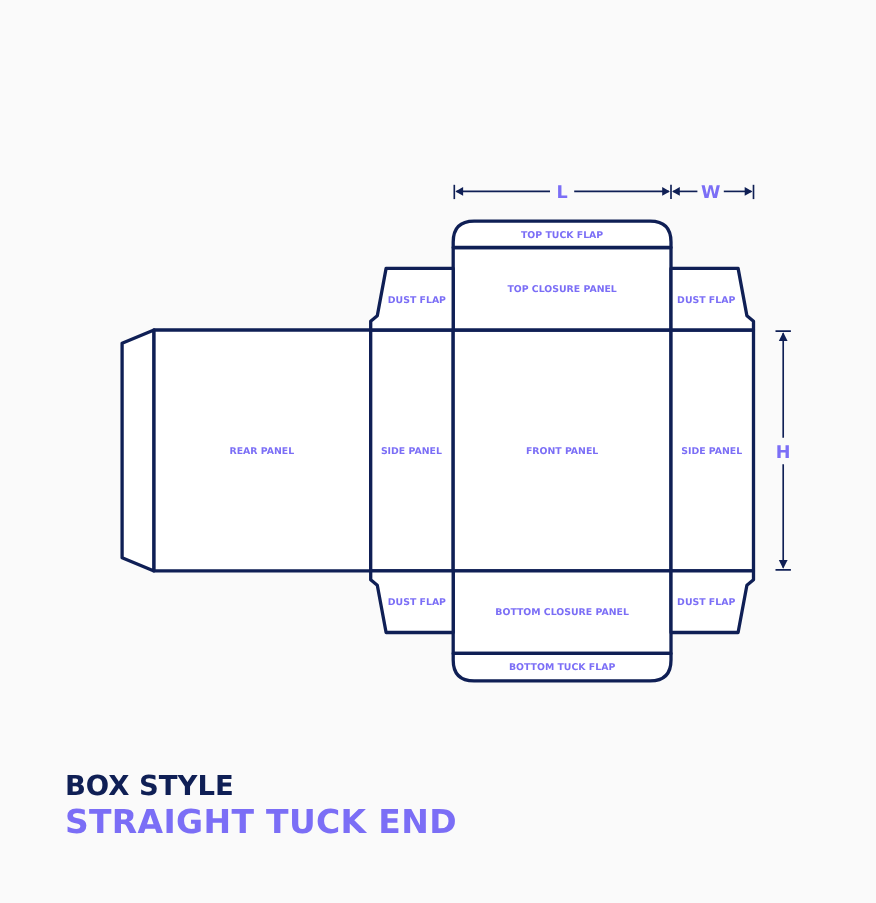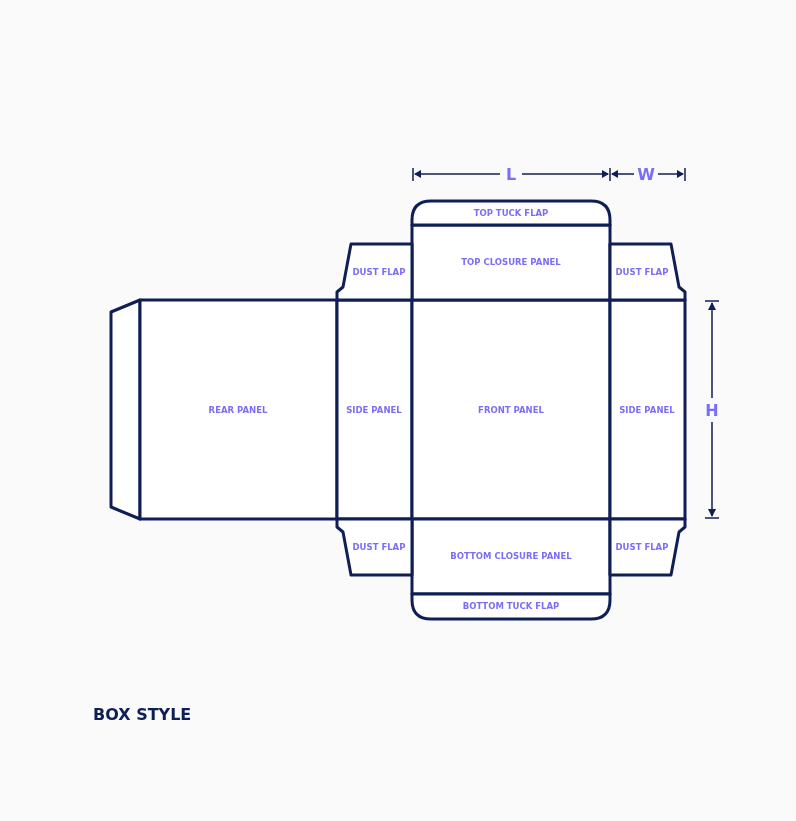--- a/index.html
+++ b/index.html
@@ -24,25 +24,24 @@
       fill: #7b6ef6;
     }
     .caption {
       position: absolute;
       left: 59px;
       top: 700px;
     }
     .caption .sub {
       font-family: "DejaVu Sans", sans-serif;
       font-weight: bold;
-      font-size: 16px;
+      font-size: 25px;
       color: #0f1f55;
       letter-spacing: 0px;
       line-height: 30px;
-      margin-left: 34px;
     }
     .caption .main {
       font-family: "DejaVu Sans", sans-serif;
       font-weight: bold;
       font-size: 30px;
       color: #7b6ef6;
       line-height: 36px;
       letter-spacing: 0.3px;
     }
   </style>
@@ -112,13 +111,14 @@
   <text class="lbl" x="511" y="413" text-anchor="middle">FRONT PANEL</text>
   <text class="lbl" x="647" y="413" text-anchor="middle">SIDE PANEL</text>
   <text class="lbl" x="379" y="550" text-anchor="middle">DUST FLAP</text>
   <text class="lbl" x="511" y="559" text-anchor="middle">BOTTOM CLOSURE PANEL</text>
   <text class="lbl" x="642" y="550" text-anchor="middle">DUST FLAP</text>
   <text class="lbl" x="511" y="609" text-anchor="middle">BOTTOM TUCK FLAP</text>
 </svg>
 
 <div class="caption">
   <div class="sub">BOX STYLE</div>
+  <div class="main">STRAIGHT TUCK END</div>
 </div>
 
 </body></html>

